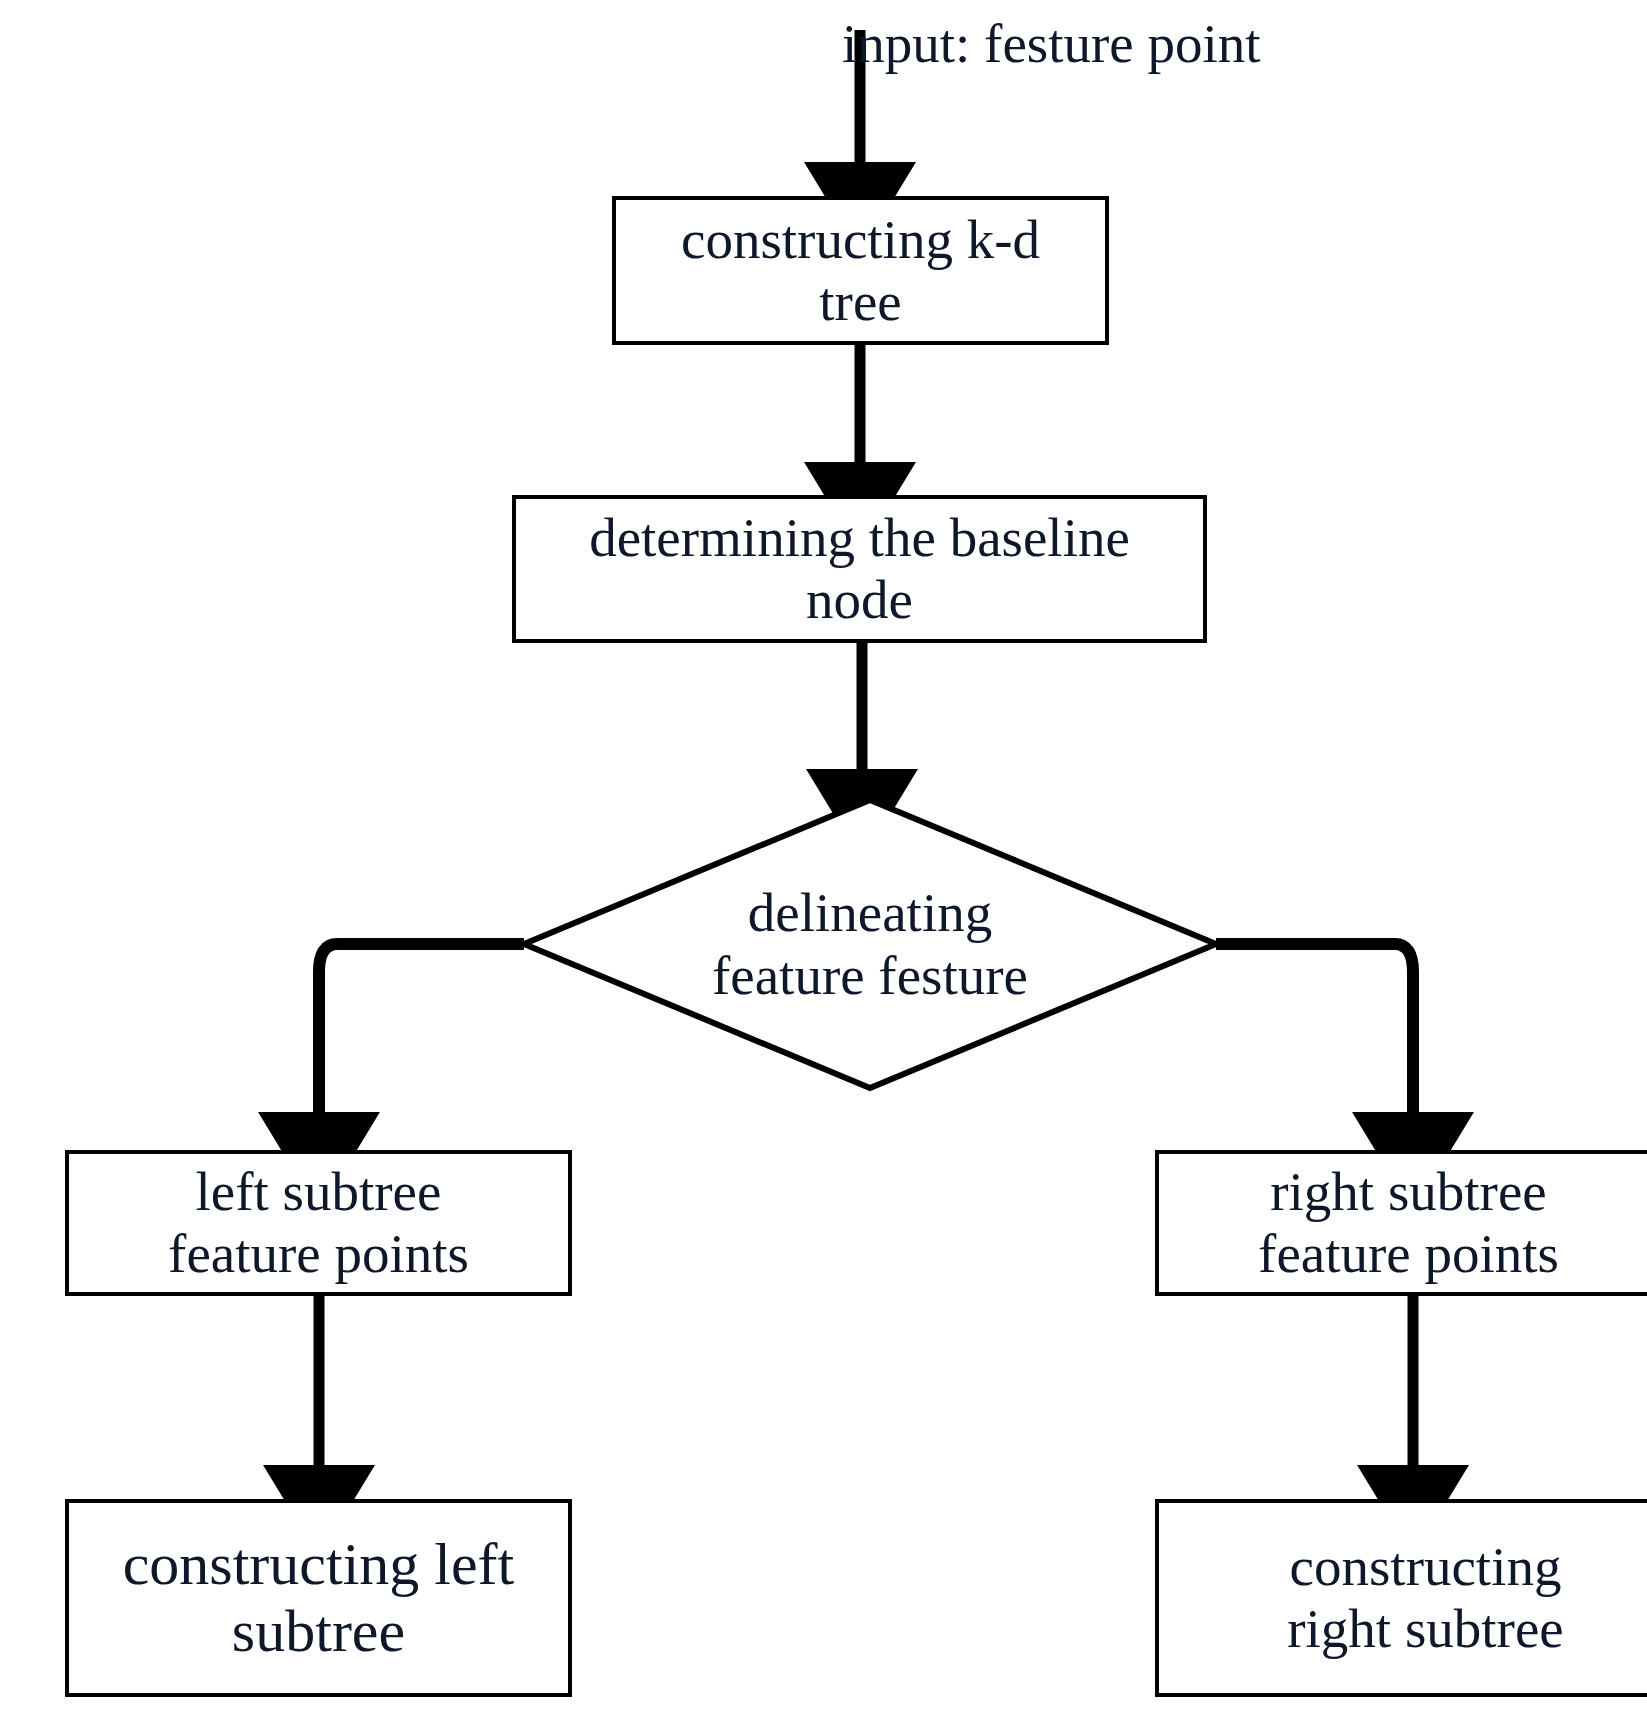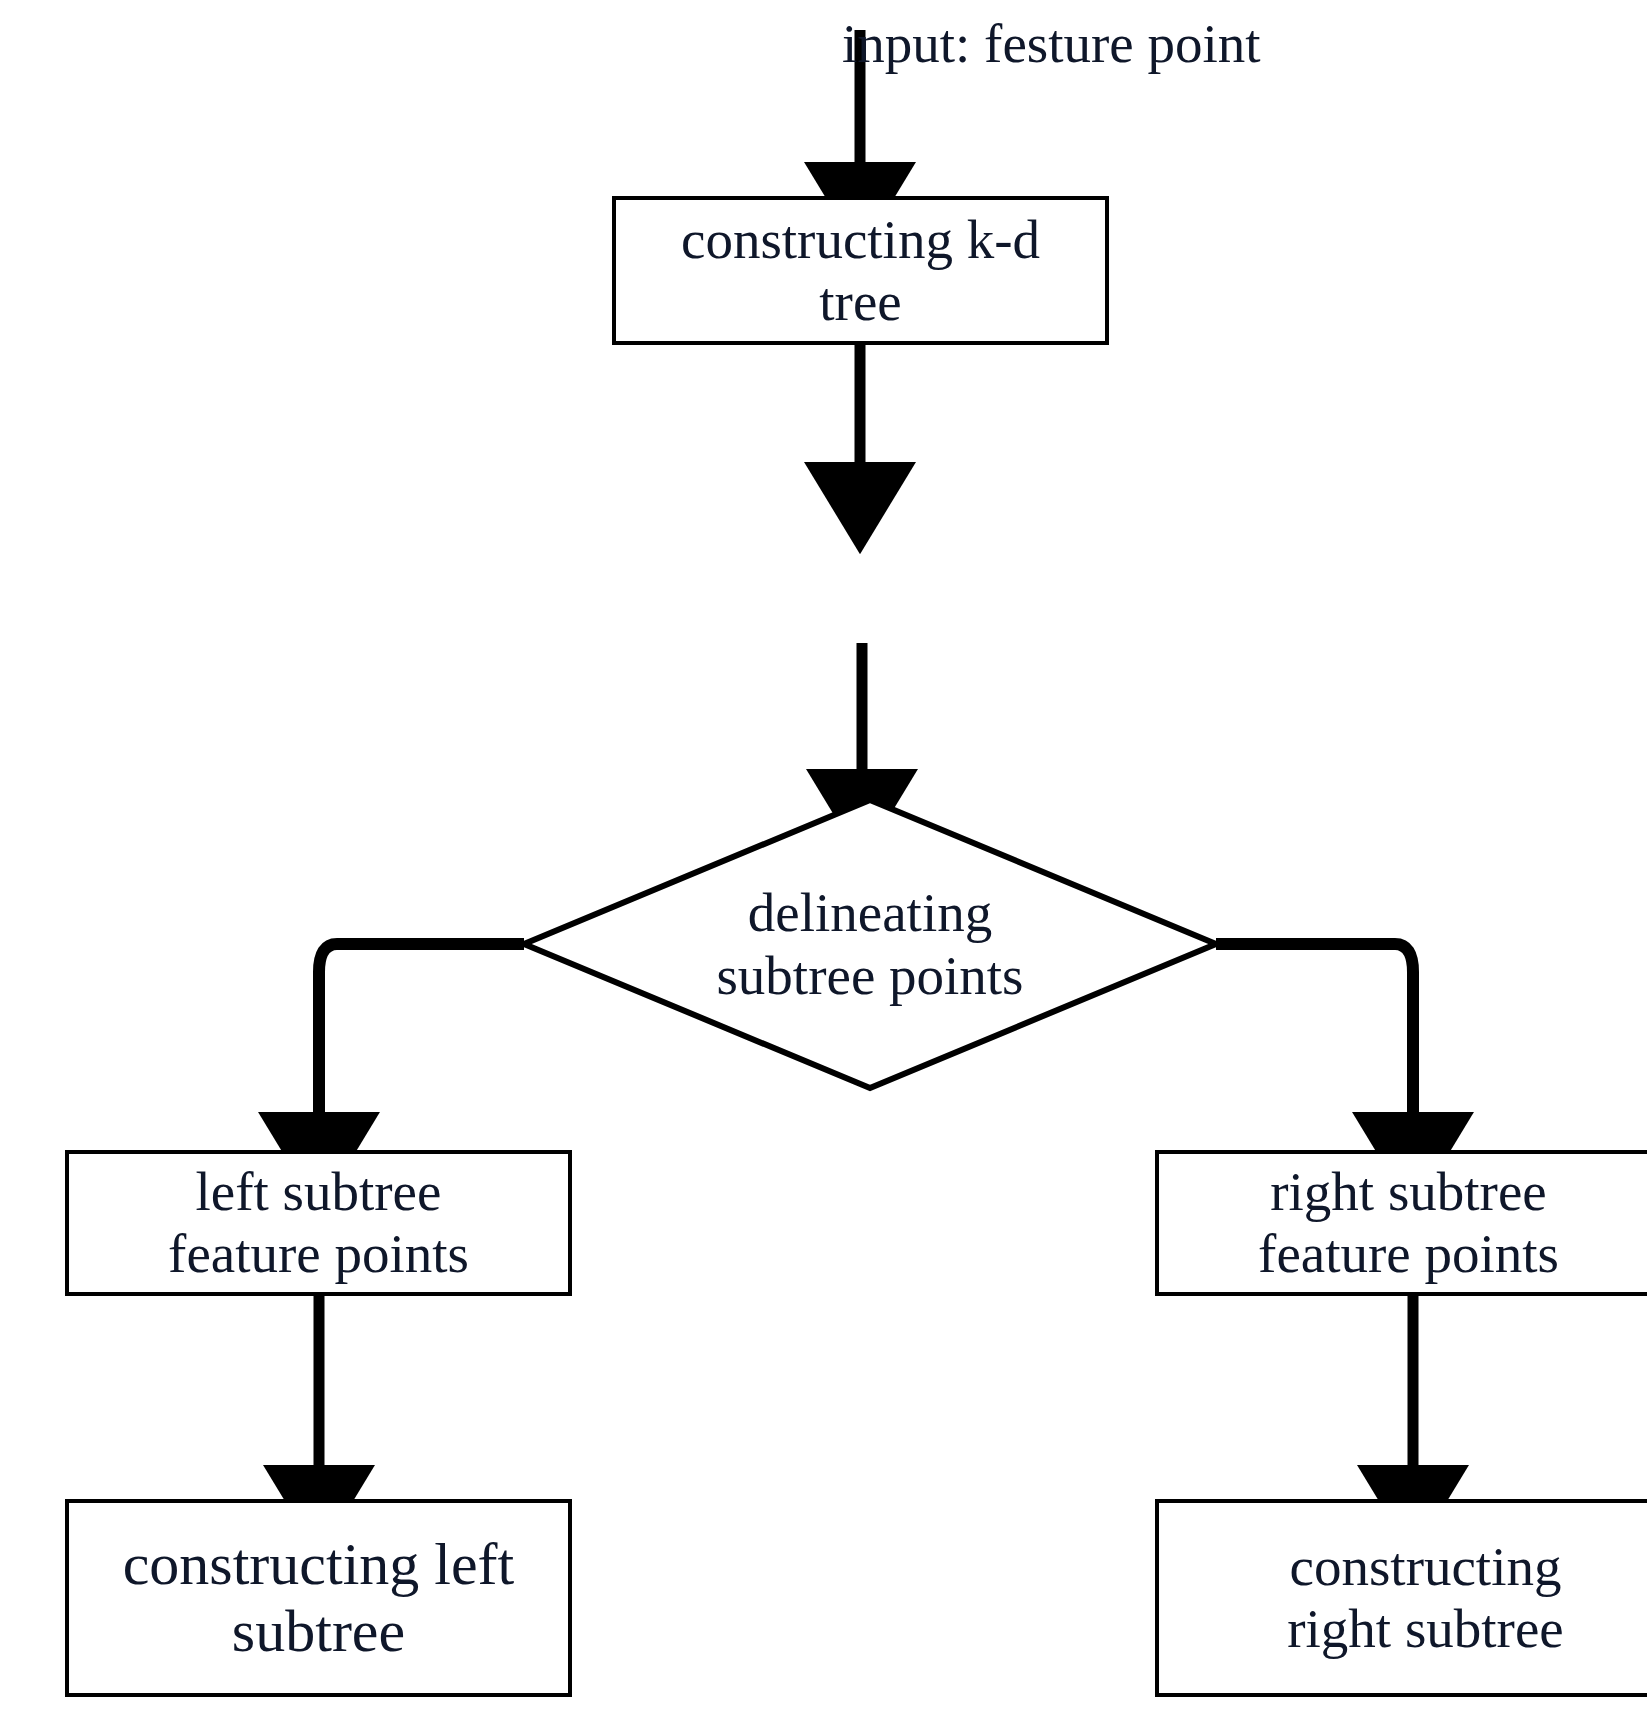--- a/index.html
+++ b/index.html
@@ -103,24 +103,28 @@
     <line x1="1376" y1="1296" x2="1376" y2="1489" stroke="#000000" stroke-width="11" marker-end="url(#arrowhead)"></line>
   </svg>
 
   <div class="free-label" id="label-input">input: festure point</div>
 
   <div class="node" id="node-kd-tree">
     <span class="node-text">constructing k-d
 tree</span>
   </div>
 
+  <div class="node" id="node-baseline">
+    <span class="node-text">determining the baseline
+node</span>
+  </div>
 
   <div class="decision" id="decision-delineate">
     <span class="node-text">delineating
-subtree points</span>
+feature festure</span>
   </div>
 
   <div class="node" id="node-left-feat">
     <span class="node-text">left subtree
 feature points</span>
   </div>
 
   <div class="node" id="node-right-feat">
     <span class="node-text">right subtree
 feature points</span>

